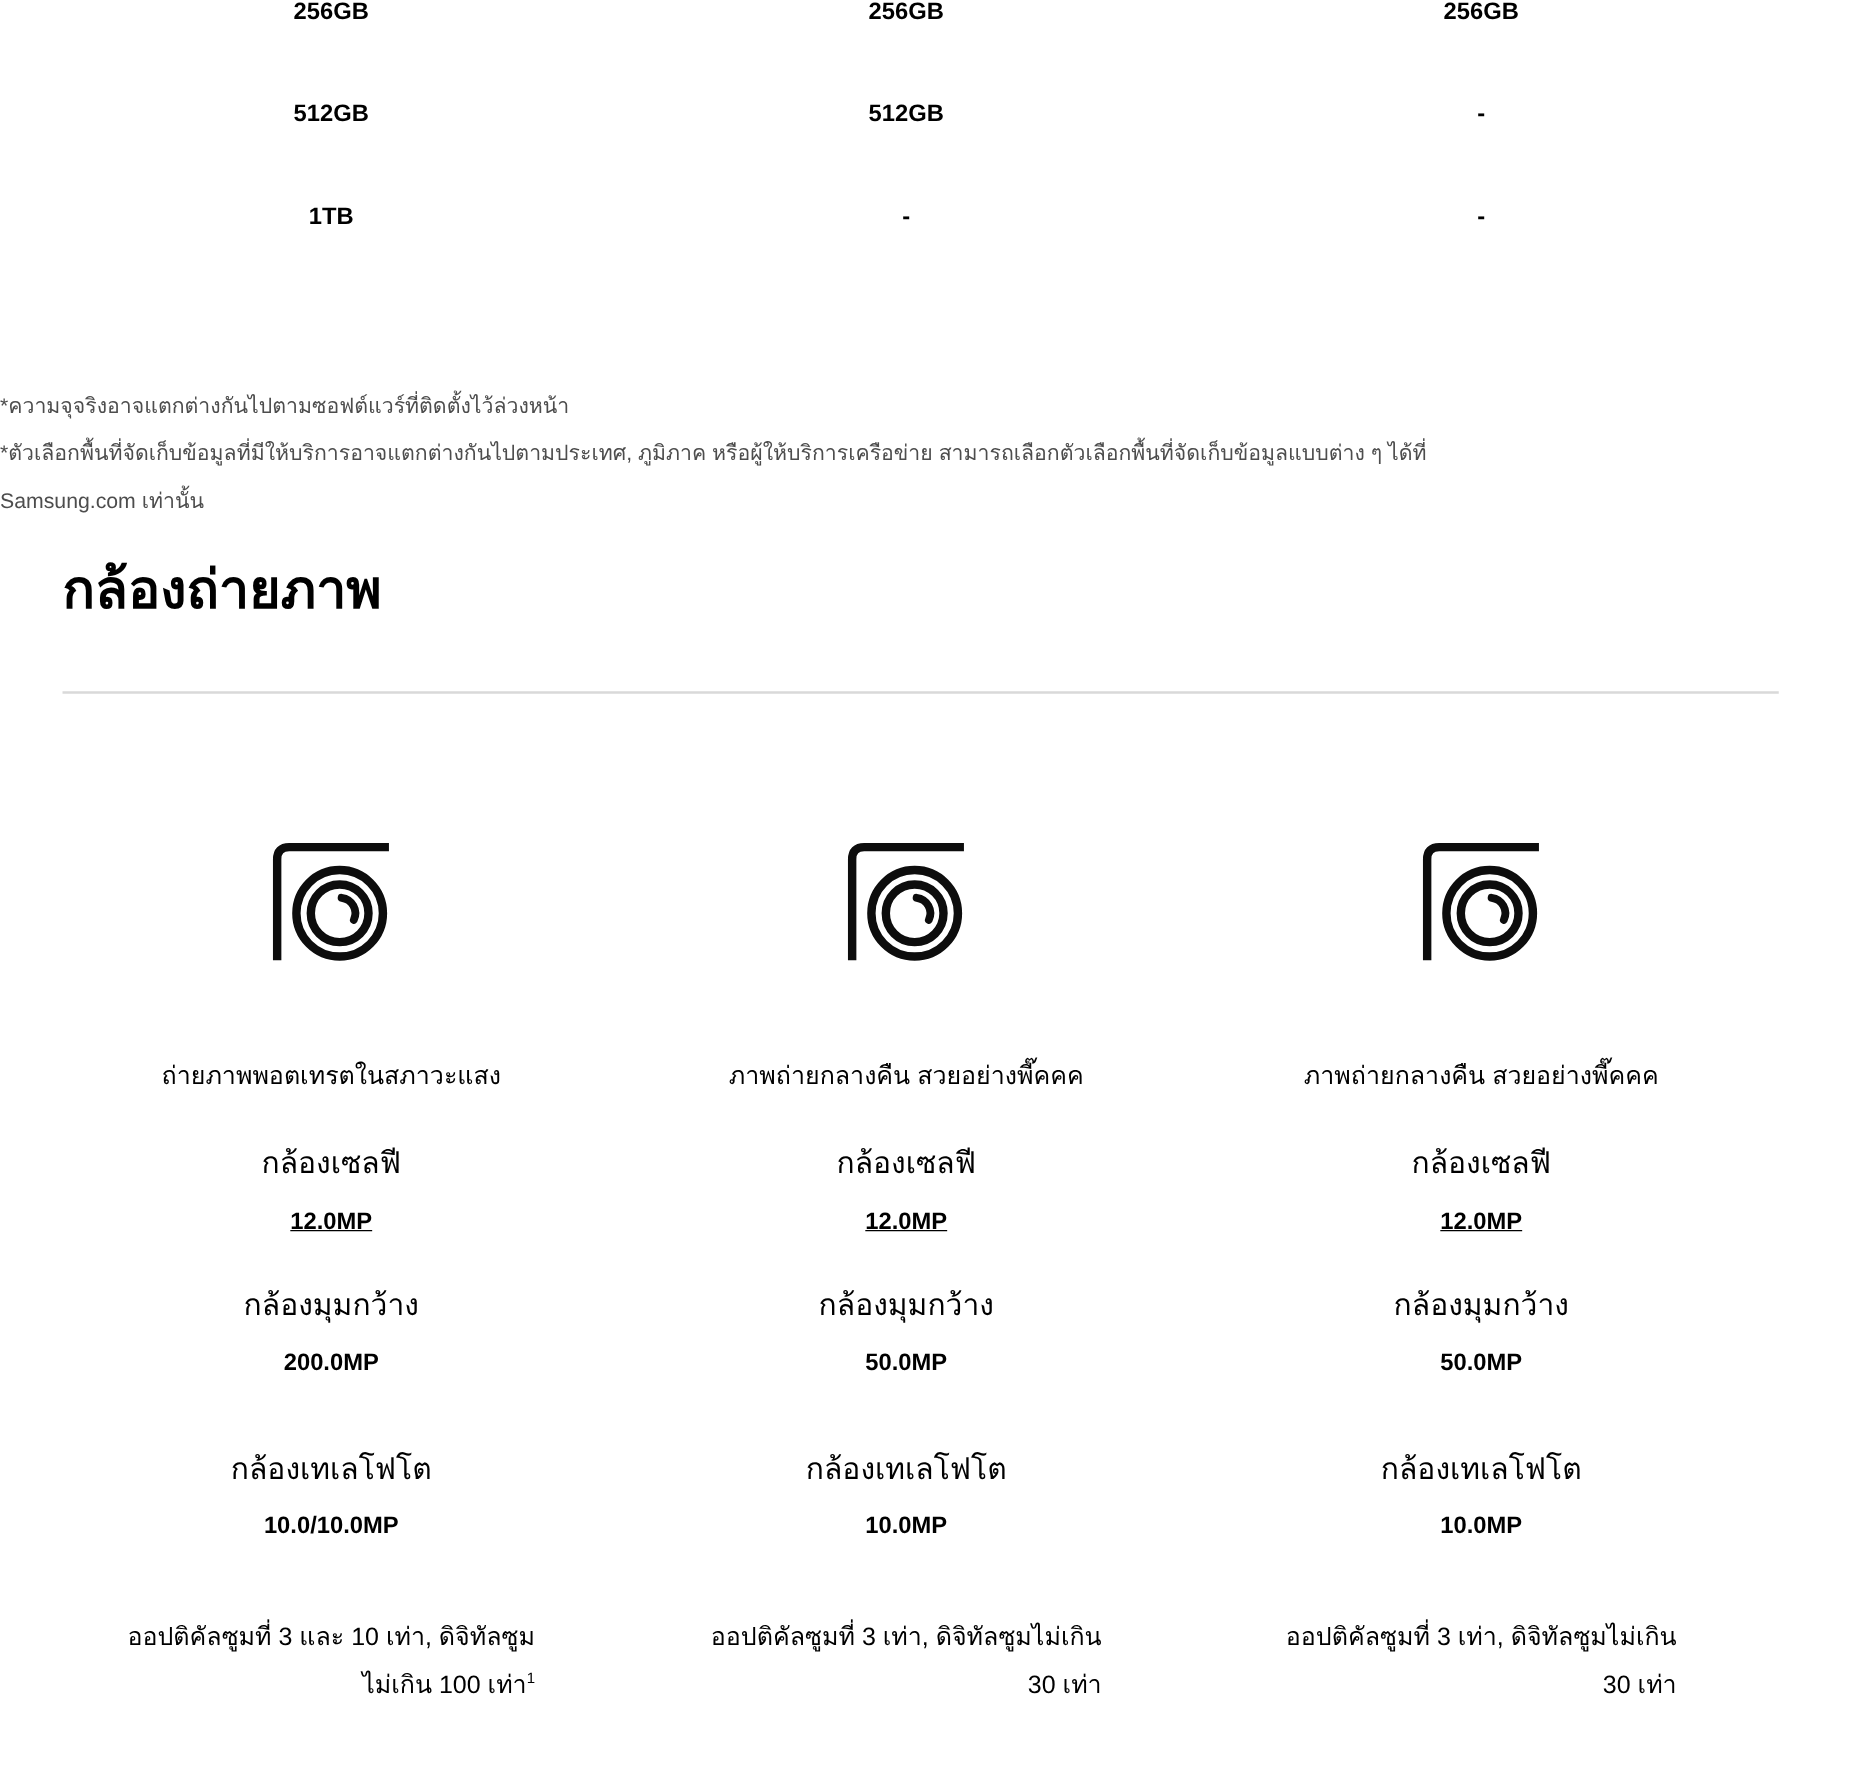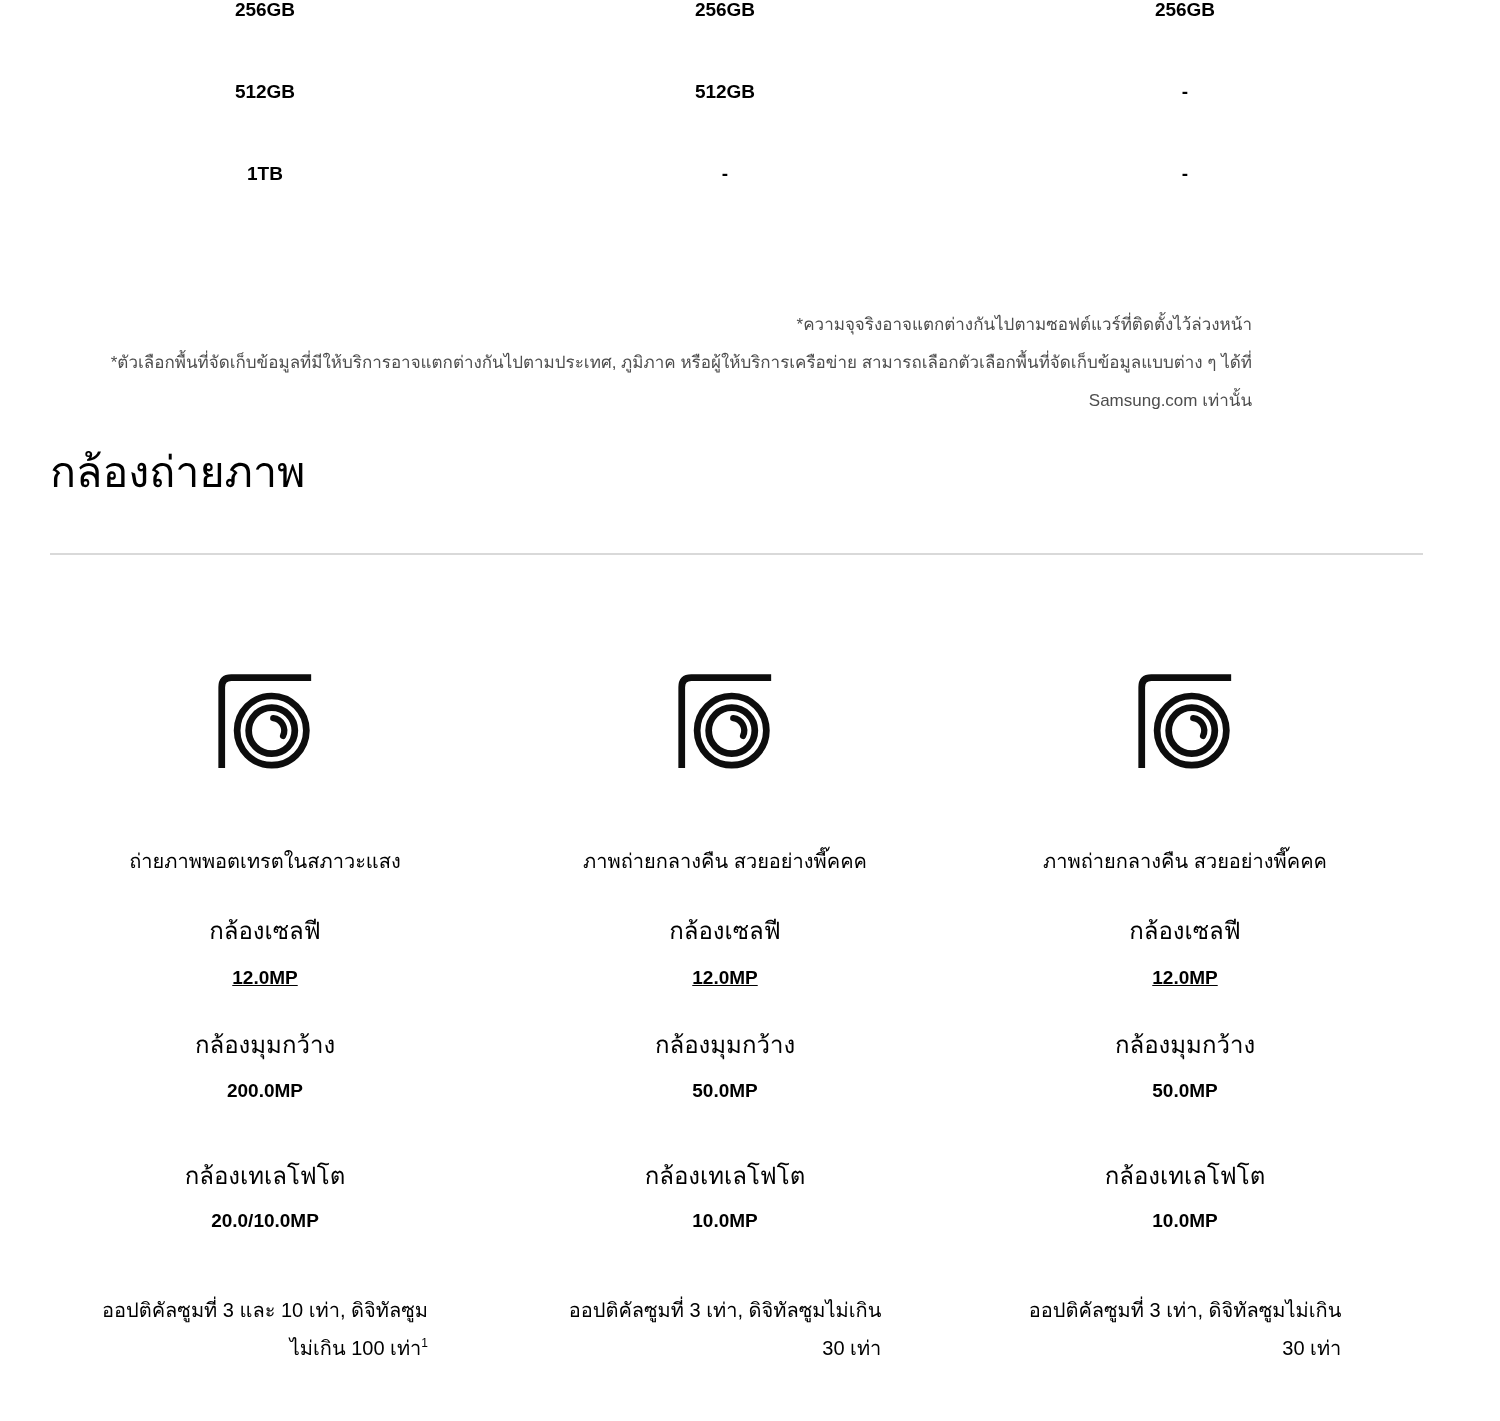--- a/index.html
+++ b/index.html
@@ -29,33 +29,33 @@
     text-align: center;
     font-size: 19px;
     font-weight: 700;
     line-height: 20px;
   }
 
   
   .disclaimer {
     margin-top: 60px;
     width: 1252px;
-    text-align: right;
+    text-align: left;
     color: #4d4d4d;
     font-size: 17px;
     line-height: 38px;
   }
   .disclaimer p { white-space: nowrap; }
 
   
   .section-title {
     margin: 26px 0 0 50px;
     font-size: 43px;
     line-height: 52px;
-    font-weight: 400;
+    font-weight: 700;
     color: #000000;
   }
   .divider {
     margin: 55px 0 0 50px;
     width: 1373px;
     height: 2px;
     background: #d9d9d9;
     border: none;
   }
 
@@ -129,21 +129,21 @@
       <circle cx="59" cy="62" r="36" fill="none" stroke="#0d0d0d" stroke-width="7"></circle>
       <circle cx="59" cy="62" r="24" fill="none" stroke="#0d0d0d" stroke-width="7"></circle>
       <path d="M 60.6 49.1 A 13 13 0 0 1 70.8 67.5" fill="none" stroke="#0d0d0d" stroke-width="6.5" stroke-linecap="round"></path>
     </svg>
     <p class="cam-desc">ถ่ายภาพพอตเทรตในสภาวะแสง</p>
     <p class="spec-label mb25">กล้องเซลฟี</p>
     <p class="spec-value mb45">12.0MP</p>
     <p class="spec-label mb24">กล้องมุมกว้าง</p>
     <p class="spec-value mb63">200.0MP</p>
     <p class="spec-label mb23">กล้องเทเลโฟโต</p>
-    <p class="spec-value mb60">20.0/10.0MP</p>
+    <p class="spec-value mb60">10.0/10.0MP</p>
     <p class="zoom-spec"><span>ออปติคัลซูมที่ 3 และ 10 เท่า, ดิจิทัลซูม</span><br><span>ไม่เกิน 100 เท่า</span><sup>1</sup></p>
   </div>
 
   <div class="camera-col">
     <svg class="cam-icon" viewBox="0 0 104 104" aria-hidden="true">
       <path d="M 100 7 L 17 7 Q 7 7 7 17 L 7 101" fill="none" stroke="#0d0d0d" stroke-width="7"></path>
       <circle cx="59" cy="62" r="36" fill="none" stroke="#0d0d0d" stroke-width="7"></circle>
       <circle cx="59" cy="62" r="24" fill="none" stroke="#0d0d0d" stroke-width="7"></circle>
       <path d="M 60.6 49.1 A 13 13 0 0 1 70.8 67.5" fill="none" stroke="#0d0d0d" stroke-width="6.5" stroke-linecap="round"></path>
     </svg>

